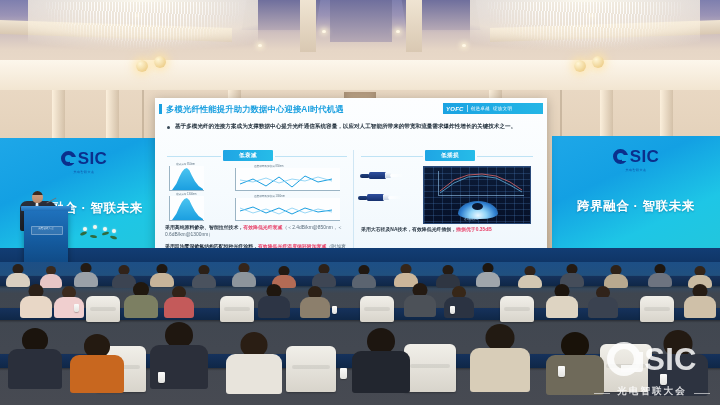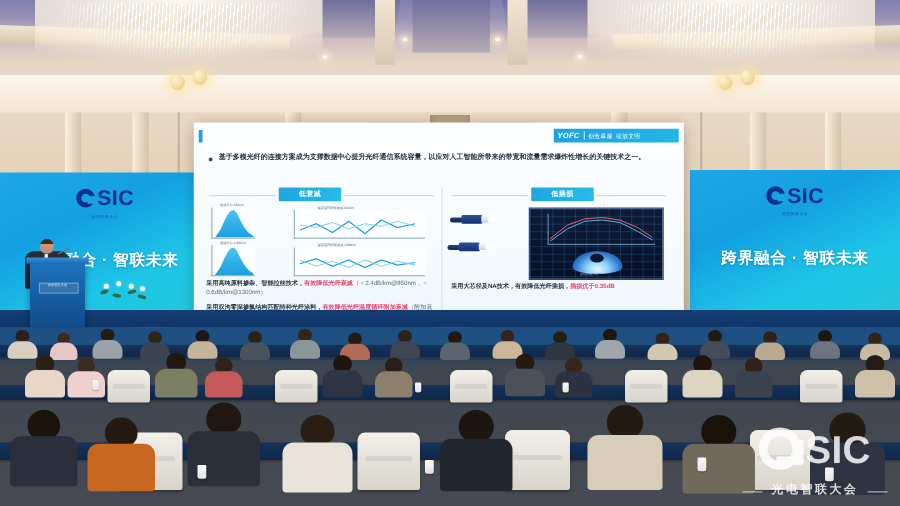--- a/index.html
+++ b/index.html
@@ -270,20 +270,21 @@
         </span>
         <span class="csic-txt" style="font-size:17px;">SIC</span>
       </span>
       <div class="csic-sub">光电智联大会</div>
     </div>
     <div class="bn-tag" style="top:62px;font-size:12.5px;">跨界融合 · 智联未来</div>
   </div>
 
   <div class="slide">
     <div class="title-bar"></div>
+    <div class="slide-title">多模光纤性能提升助力数据中心迎接AI时代机遇</div>
 
     <div class="slide-logo">
       <span class="sl-mark">YOFC</span>
       <span class="sl-div"></span>
       <span class="sl-word">创造卓越</span>
       <span class="sl-word">绽放文明</span>
     </div>
 
     <div class="bullet-row">
       <span class="bdot"></span>

